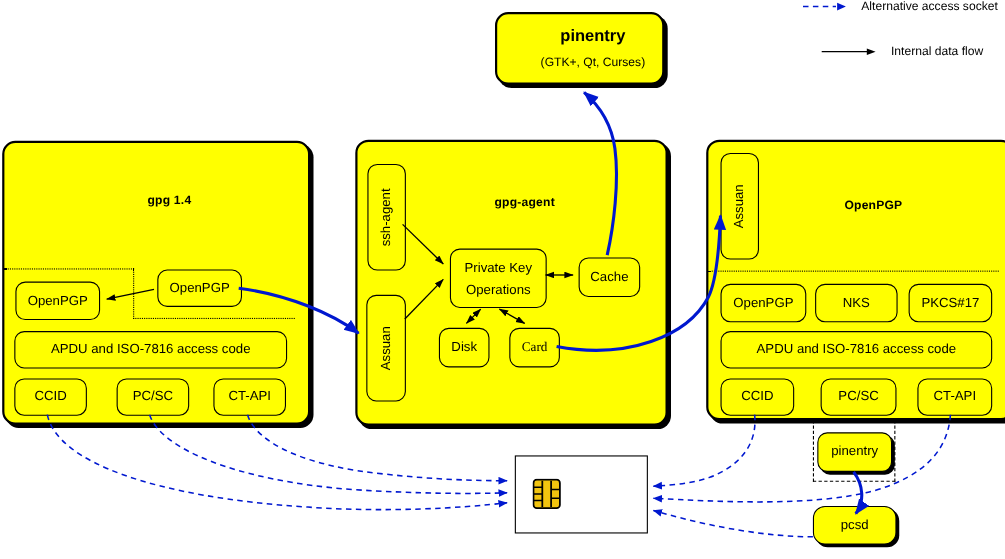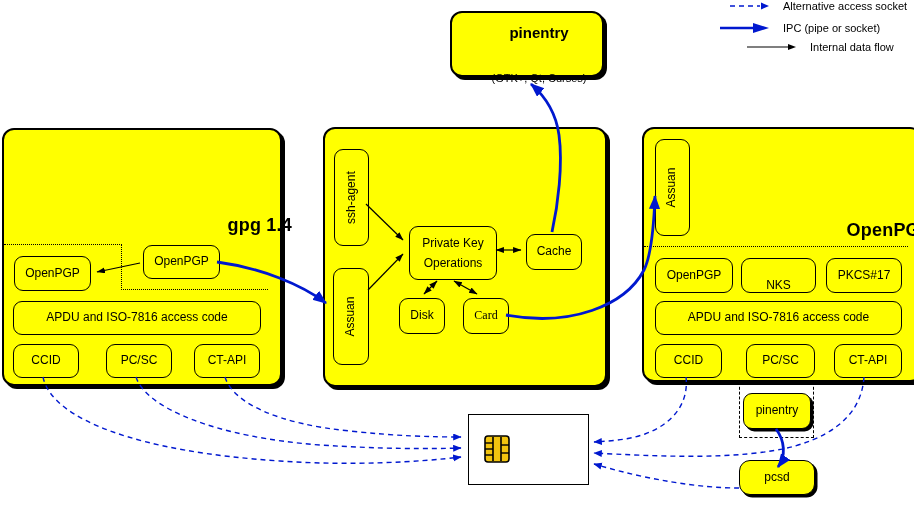--- a/index.html
+++ b/index.html
@@ -13,22 +13,22 @@
   }
   .node{
     position:absolute;background:#ffff00;border:1.5px solid #000;border-radius:9px;
     display:flex;align-items:center;justify-content:center;
     font-size:12px;z-index:3;text-align:center;line-height:1.1;
   }
   .vlabel{
     transform:rotate(-90deg);white-space:nowrap;font-size:12px;
   }
   .title{
-    position:absolute;font-weight:bold;font-size:18px;text-align:right;width:100%;
-    z-index:2;letter-spacing:.2px;margin-top:39px;
+    position:absolute;font-weight:bold;font-size:11px;text-align:center;width:100%;
+    z-index:2;letter-spacing:.2px;
   }
   .dotted-h{position:absolute;border-top:1.4px dotted #000;z-index:2;}
   .dotted-v{position:absolute;border-left:1.4px dotted #000;z-index:2;}
   #wires{position:absolute;left:0;top:0;z-index:50;pointer-events:none;}
   .k{stroke:#000;stroke-width:1.2;fill:none;}
   .ipc{stroke:#0018cf;stroke-width:2.8;fill:none;}
   .alt{stroke:#0018cf;stroke-width:1.4;fill:none;stroke-dasharray:5 4;}
   .dashed-rect{
     position:absolute;border:1.6px dashed #000;background:transparent;z-index:2;
   }
@@ -46,38 +46,31 @@
 
 <div id="canvas">
 
   <div class="legend-row" style="left:716px;top:0px;">
     <svg width="56" height="12">
       <line x1="14" y1="6" x2="44" y2="6" class="alt"></line>
       <polygon points="45,2.5 53,6 45,9.5" fill="#0018cf"></polygon>
     </svg>
     <span class="legend-label">Alternative access socket</span>
   </div>
-  <div class="legend-row" style="left:716px;top:21px;">
-    <svg width="56" height="14">
-      <line x1="4" y1="7" x2="38" y2="7" stroke="#0018cf" stroke-width="2.6"></line>
-      <polygon points="37,2 53,7 37,12" fill="#0018cf"></polygon>
-    </svg>
-    <span class="legend-label">IPC (pipe or socket)</span>
-  </div>
   <div class="legend-row" style="left:743px;top:41px;">
     <svg width="56" height="12">
       <line x1="4" y1="6" x2="46" y2="6" stroke="#000" stroke-width="1.2"></line>
       <polygon points="45,3 53,6 45,9" fill="#000"></polygon>
     </svg>
     <span class="legend-label">Internal data flow</span>
   </div>
 
   <div class="bigbox" style="left:450px;top:11px;width:138px;height:62px;">
     <div class="pin-title" style="top:11px;">pinentry</div>
-    <div class="pin-sub" style="top:38px;margin-top:21px;">(GTK+, Qt, Curses)</div>
+    <div class="pin-sub" style="top:38px;">(GTK+, Qt, Curses)</div>
   </div>
 
   <div class="bigbox" style="left:2px;top:128px;width:264px;height:254px;">
     <div class="title" style="top:46px;">gpg 1.4</div>
     <div class="dotted-h" style="left:0;top:114px;width:118px;"></div>
     <div class="dotted-v" style="left:117px;top:114px;height:46px;"></div>
     <div class="dotted-h" style="left:117px;top:159px;width:147px;"></div>
     <div class="node" style="left:10px;top:126px;width:75px;height:33px;">
         <span>OpenPGP</span>
       </div>
@@ -92,20 +85,21 @@
       </div>
     <div class="node" style="left:102px;top:214px;width:64px;height:32px;">
         <span>PC/SC</span>
       </div>
     <div class="node" style="left:190px;top:214px;width:64px;height:32px;">
         <span>CT-API</span>
       </div>
   </div>
 
   <div class="bigbox" style="left:323px;top:127px;width:268px;height:256px;">
+    <div class="title" style="top:49px;">gpg-agent</div>
     <div class="node" style="left:9px;top:20px;width:33px;height:95px;">
         <span class="vlabel">ssh-agent</span>
       </div>
     <div class="node" style="left:8px;top:139px;width:34px;height:95px;">
         <span class="vlabel">Assuan</span>
       </div>
     <div class="node" style="left:201px;top:105px;width:54px;height:34px;">
         <span>Cache</span>
       </div>
     <div class="node" style="left:84px;top:97px;width:86px;height:52px;">
@@ -124,21 +118,21 @@
 
   <div class="bigbox" style="left:642px;top:127px;width:264px;height:251px;">
     <div class="title" style="top:52px;">OpenPGP</div>
     <div class="dotted-h" style="left:0;top:117px;width:264px;"></div>
     <div class="node" style="left:11px;top:10px;width:33px;height:95px;">
         <span class="vlabel">Assuan</span>
       </div>
     <div class="node" style="left:11px;top:129px;width:76px;height:33px;">
         <span>OpenPGP</span>
       </div>
-    <div class="node" style="left:97px;top:129px;width:73px;height:33px;align-items:flex-end;">
+    <div class="node" style="left:97px;top:129px;width:73px;height:33px;">
         <span>NKS</span>
       </div>
     <div class="node" style="left:182px;top:129px;width:74px;height:33px;">
         <span>PKCS#17</span>
       </div>
     <div class="node" style="left:11px;top:172px;width:245px;height:32px;">
         <span>APDU and ISO-7816 access code</span>
       </div>
     <div class="node" style="left:11px;top:215px;width:65px;height:32px;">
         <span>CCID</span>

